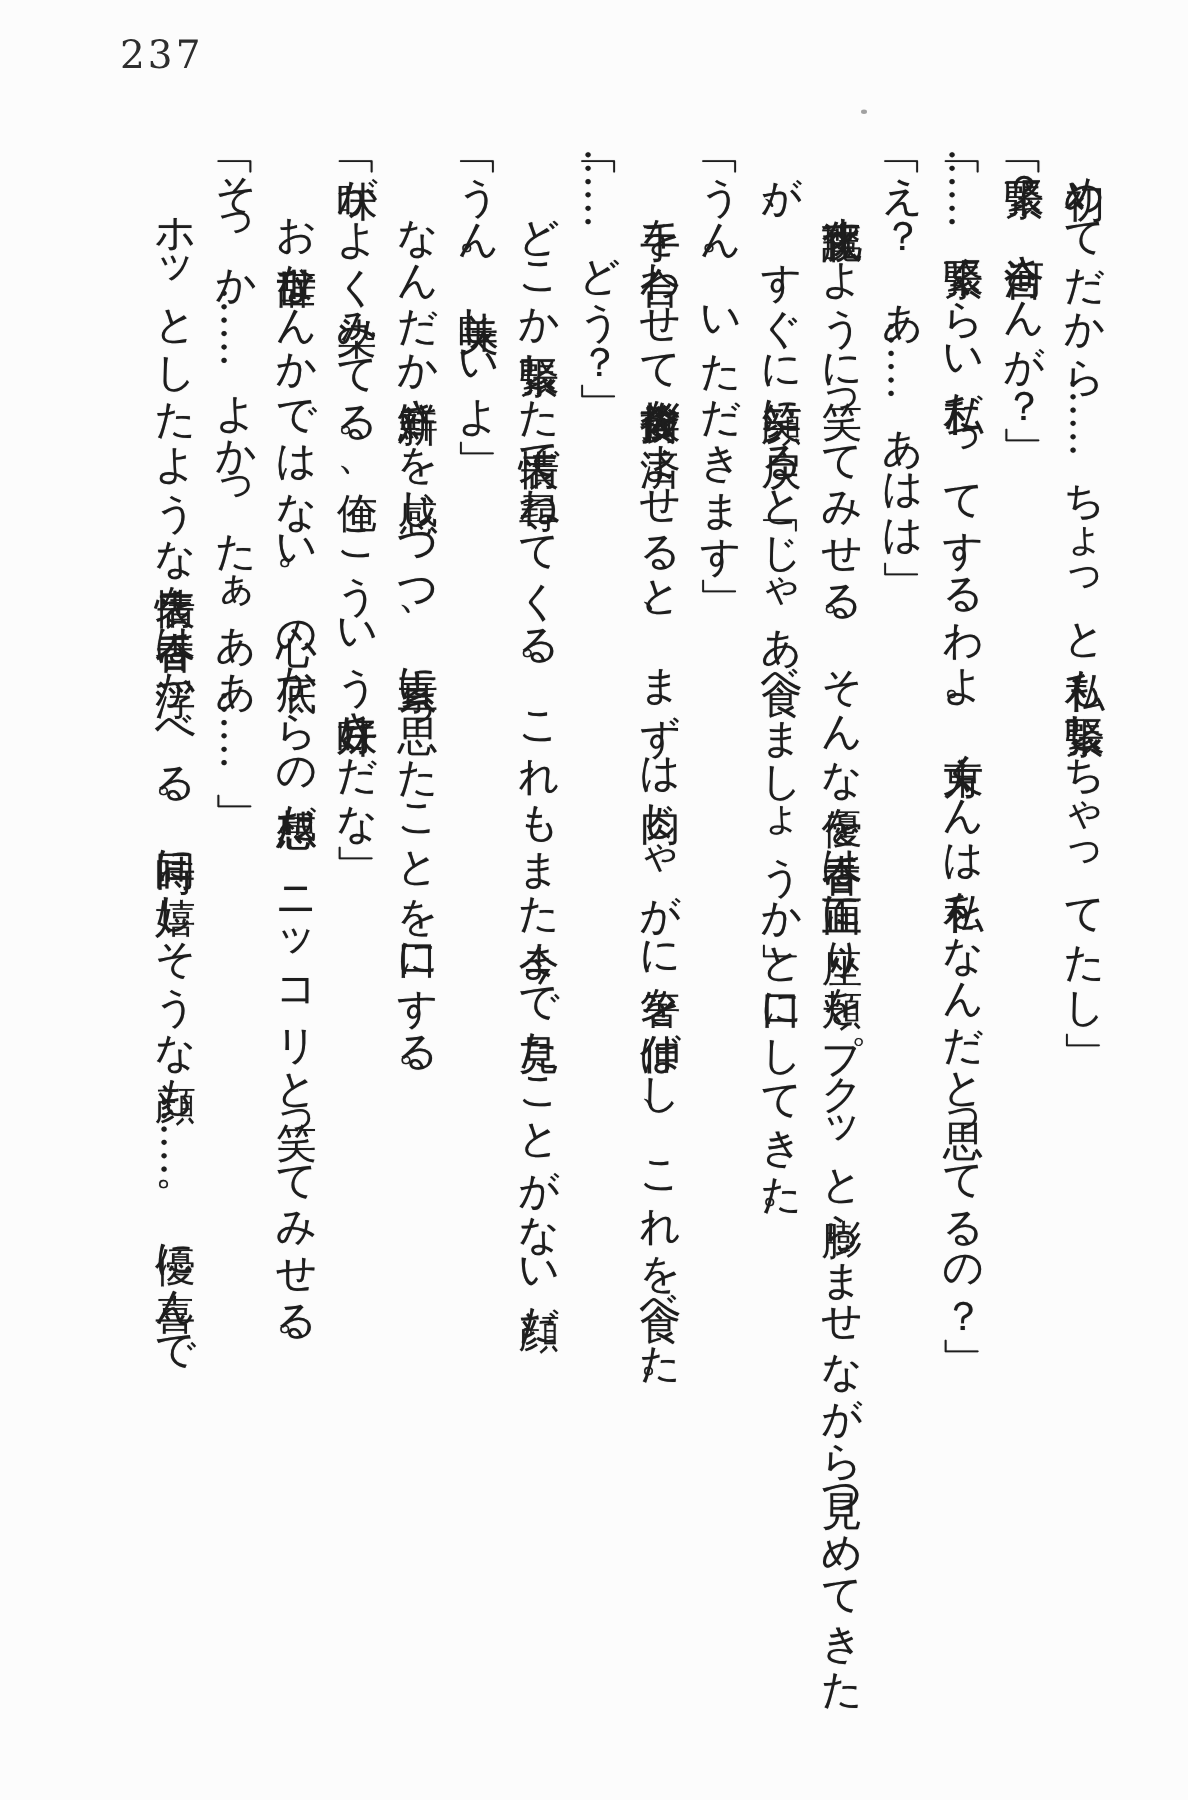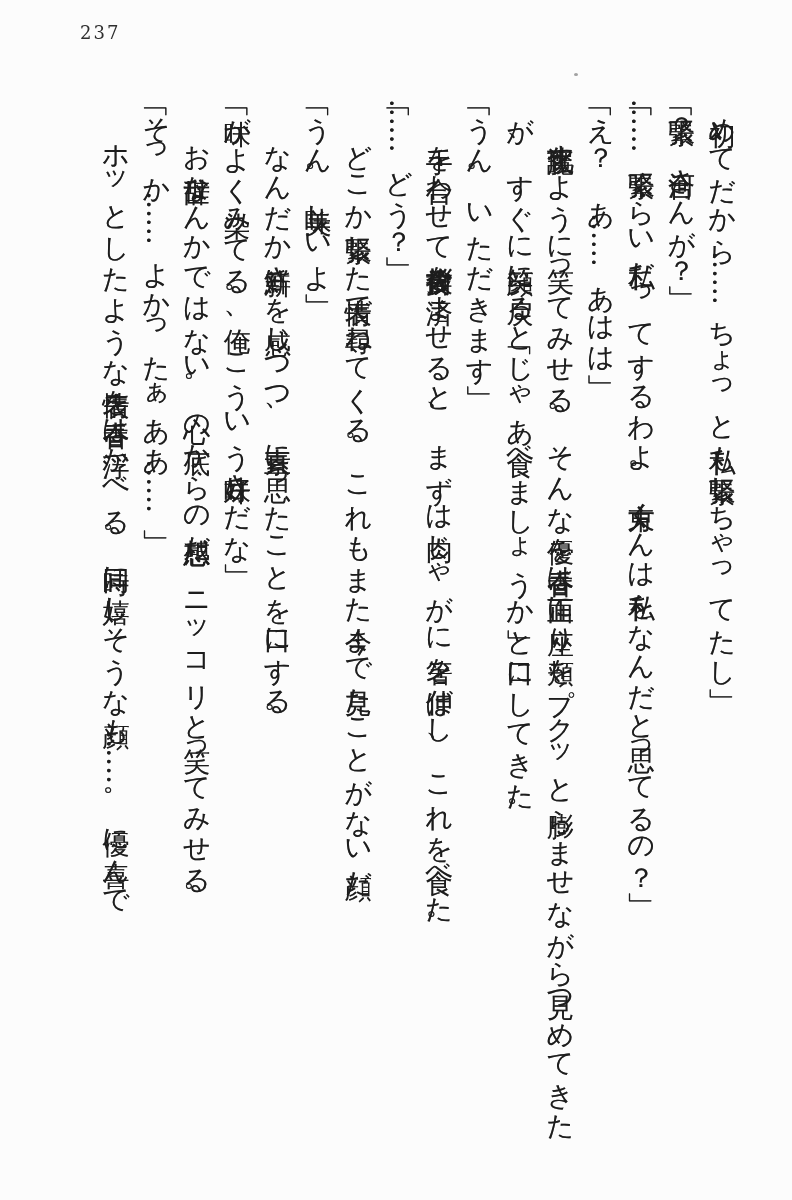--- a/index.html
+++ b/index.html
@@ -13,21 +13,21 @@
     height: 1200px;
     margin: 0 auto;
     background: var(--paper, #fcfcfc);
     overflow: hidden;
     font-family: "DejaVu Serif", "Liberation Serif", serif;
   }
   .page-number {
     position: absolute;
     left: 80px;
     top: 22px;
-    font-size: 18px;
+    font-size: 26px;
     letter-spacing: 2px;
     color: #2e2e2e;
     font-family: "DejaVu Serif", "Liberation Serif", serif;
   }
   .speck {
     position: absolute;
     left: 574px;
     top: 73px;
     width: 4px;
     height: 3px;

